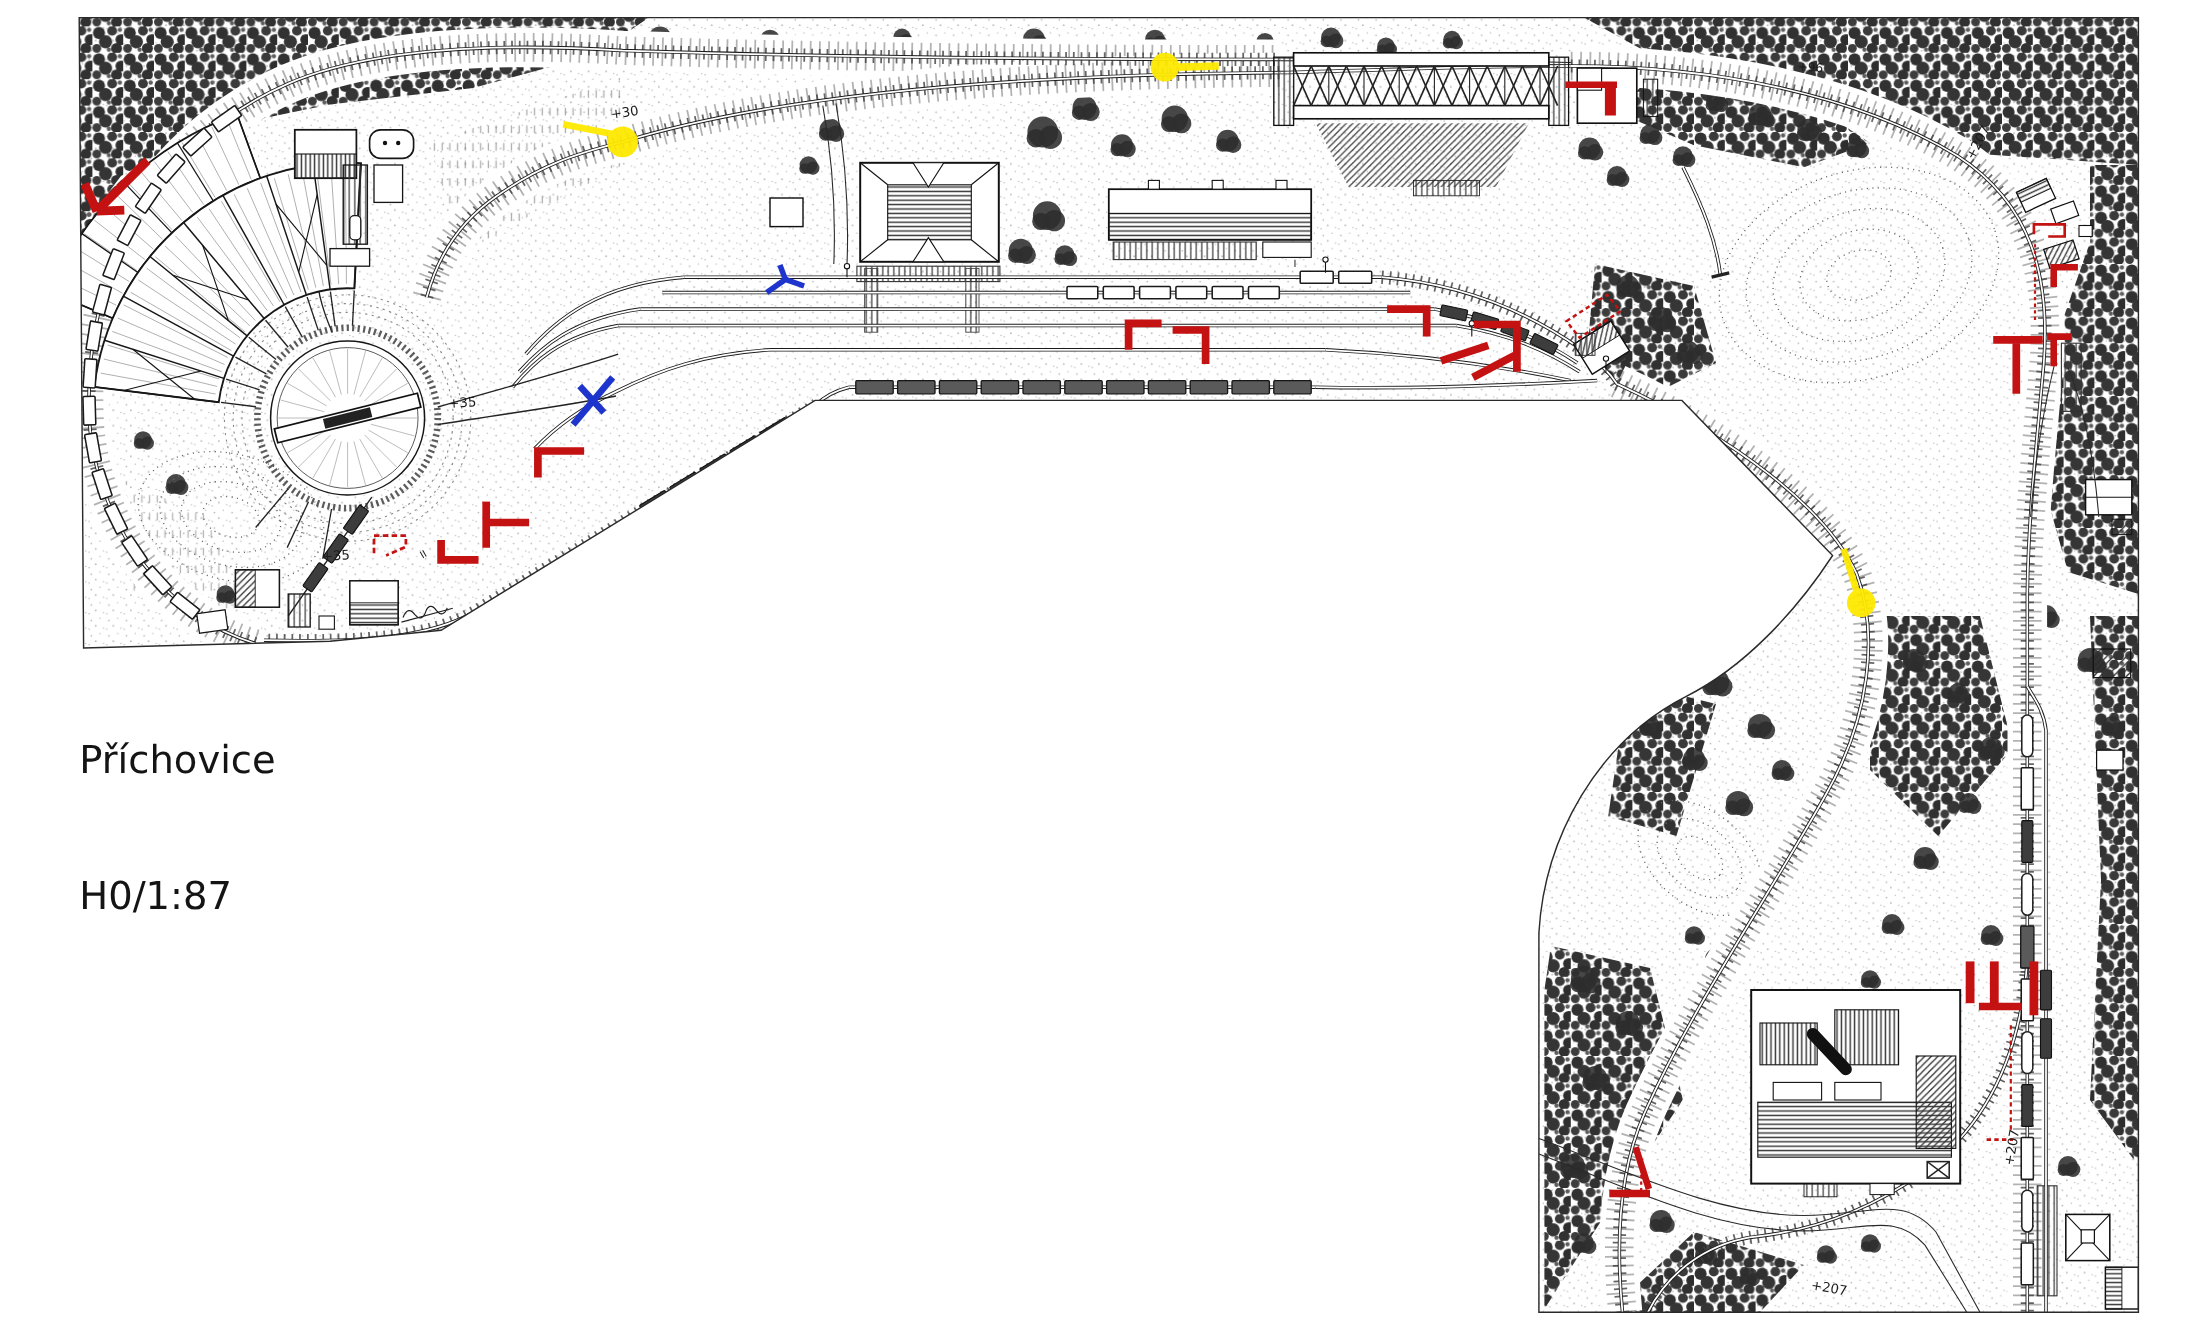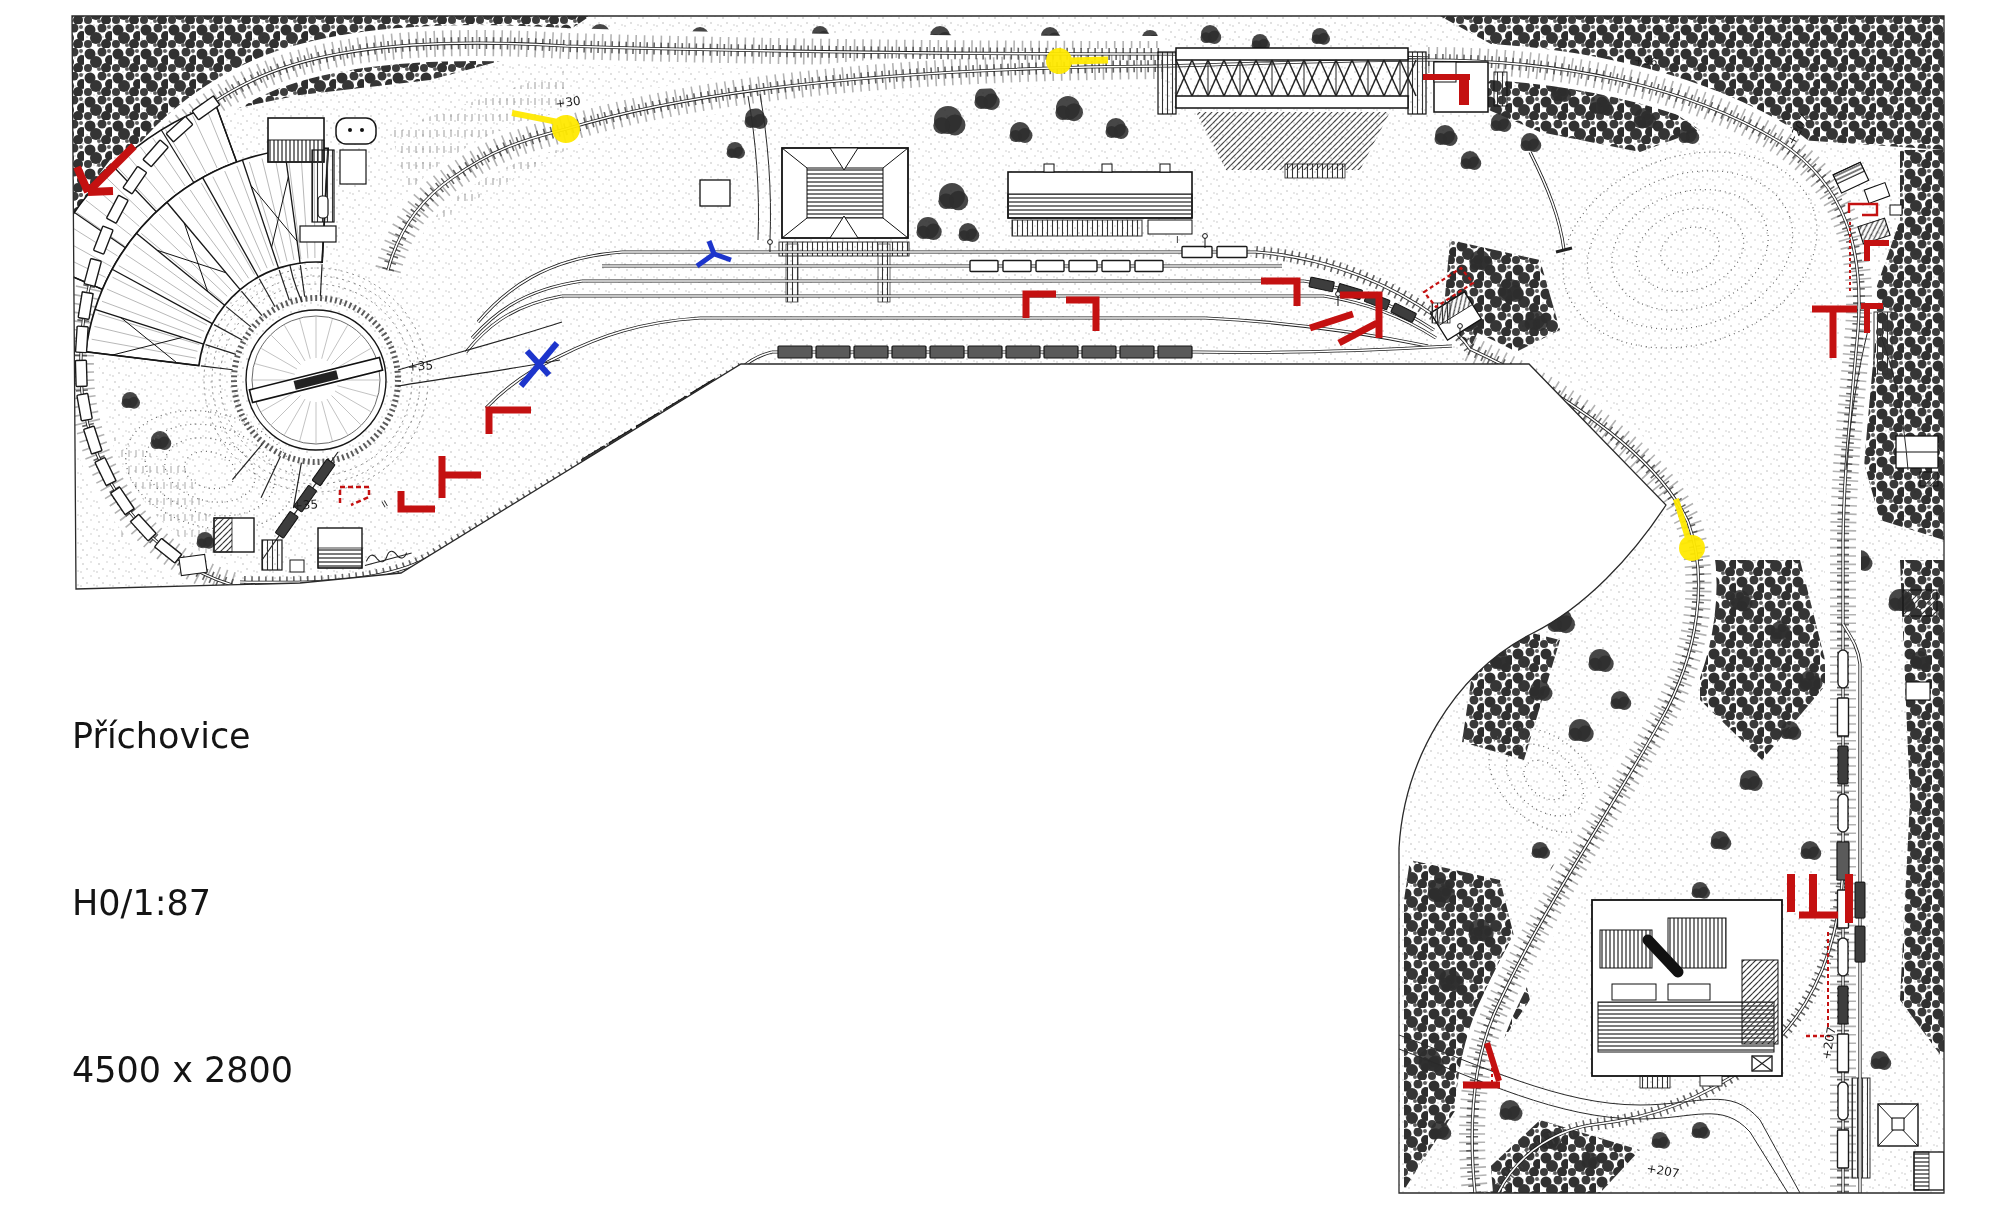--- a/index.html
+++ b/index.html
@@ -1,21 +1,21 @@
 <!DOCTYPE html>
 <html><head>
 <meta charset="utf-8">
 <style>
   html,body{margin:0;padding:0;background:#fff;}
   .stage{position:relative;width:1990px;height:1221px;background:#fff;overflow:hidden;
          font-family:"DejaVu Sans","Liberation Sans",sans-serif;}
   .stage svg{position:absolute;left:0;top:0;}
   .titleblock{position:absolute;left:72px;top:590px;color:#141414;
               font-size:35px;line-height:41px;letter-spacing:0px;white-space:pre;}
-  .titleblock div{height:41px;margin-top:44px;}
+  .titleblock div{height:41px;}
   text{font-family:"DejaVu Sans","Liberation Sans",sans-serif;fill:#1b1b1b;}
 </style>
 </head>
 <body>
 
 <div class="stage">
 
 <svg width="1990" height="1221" viewBox="0 0 1990 1221">
 <defs>
   <clipPath id="clipPlan">
@@ -878,16 +878,15 @@
     <line x1="364" y1="562" x2="412" y2="556" stroke="#222" stroke-width="1"></line>
   </g>
 </g>
 
 <path d="M 72,16 L 1944,16 L 1944,1193 L 1399,1193 L 1399,848 C 1404,762 1452,674 1533,633 C 1585,607 1632,557 1666,505 L 1529,364 L 741,364 L 401,573 L 300,583 L 76,589 Z" fill="none" stroke="#2a2a2a" stroke-width="1.3"></path>
 </svg>
 
 <div class="titleblock">
   <div>Příchovice</div>
   <div>H0/1:87</div>
-  <div>4500 x 2800</div>
 </div>
 
 </div>
 
 </body></html>

